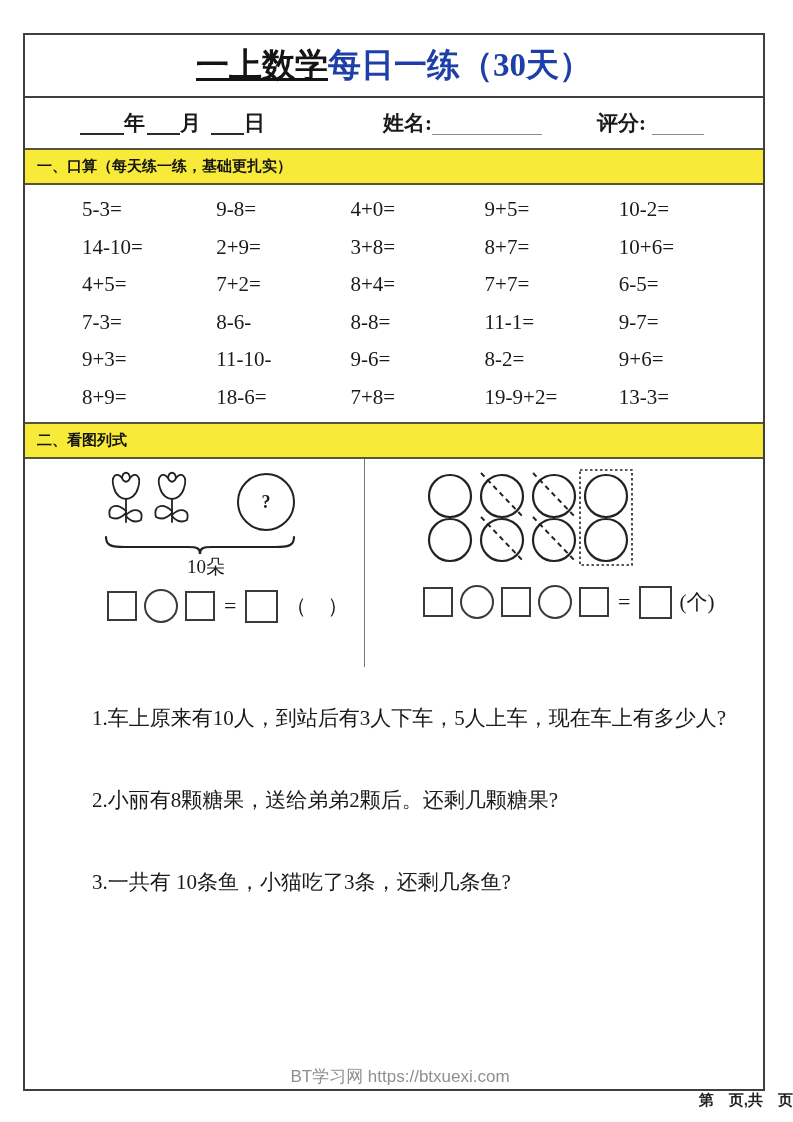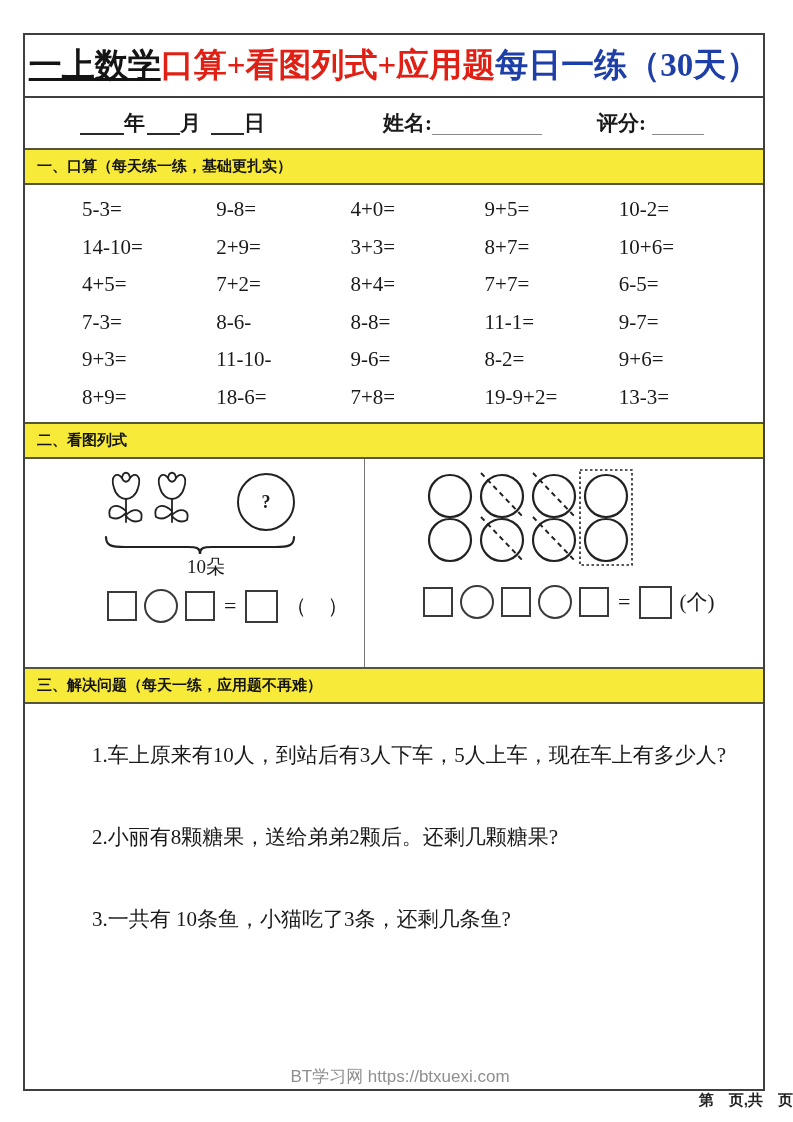--- a/index.html
+++ b/index.html
@@ -82,21 +82,20 @@
   }
   svg{display:block;}
 </style>
 </head>
 <body>
 
 <div class="sheet">
 
   <div class="title-row">
     <span class="t-black">一上数学</span>
-      <span class="t-red">口算+看图列式+应用题</span>
       <span class="t-blue">每日一练（30天）</span>
   </div>
 
   <div class="info-row">
     <span class="blank b-year"></span>
     <span>年</span>
     <span class="blank b-month"></span>
     <span>月</span>
     <span class="blank b-day"></span>
     <span>日</span>
@@ -113,21 +112,21 @@
   </div>
 
   <div class="oral-grid">
     <span class="oral-cell">5-3=</span>
     <span class="oral-cell">9-8=</span>
     <span class="oral-cell">4+0=</span>
     <span class="oral-cell">9+5=</span>
     <span class="oral-cell">10-2=</span>
     <span class="oral-cell">14-10=</span>
     <span class="oral-cell">2+9=</span>
-    <span class="oral-cell">3+3=</span>
+    <span class="oral-cell">3+8=</span>
     <span class="oral-cell">8+7=</span>
     <span class="oral-cell">10+6=</span>
     <span class="oral-cell">4+5=</span>
     <span class="oral-cell">7+2=</span>
     <span class="oral-cell">8+4=</span>
     <span class="oral-cell">7+7=</span>
     <span class="oral-cell">6-5=</span>
     <span class="oral-cell">7-3=</span>
     <span class="oral-cell">8-6-</span>
     <span class="oral-cell">8-8=</span>
@@ -218,23 +217,20 @@
         <span class="shape-box"></span>
         <span class="shape-circle"></span>
         <span class="shape-box"></span>
         <span class="eq-sign">=</span>
         <span class="shape-box ans"></span>
         <span class="eq-unit">(个)</span>
       </div>
     </div>
   </div>
 
-  <div class="band">
-    <span>三、解决问题（每天一练，应用题不再难）</span>
-  </div>
 
   <div class="problems">
     <p>1.车上原来有10人，到站后有3人下车，5人上车，现在车上有多少人?</p>
     <p>2.小丽有8颗糖果，送给弟弟2颗后。还剩几颗糖果?</p>
     <p>3.一共有 10条鱼，小猫吃了3条，还剩几条鱼?</p>
     <div class="watermark">BT学习网 https://btxuexi.com</div>
   </div>
 
 </div>
 

